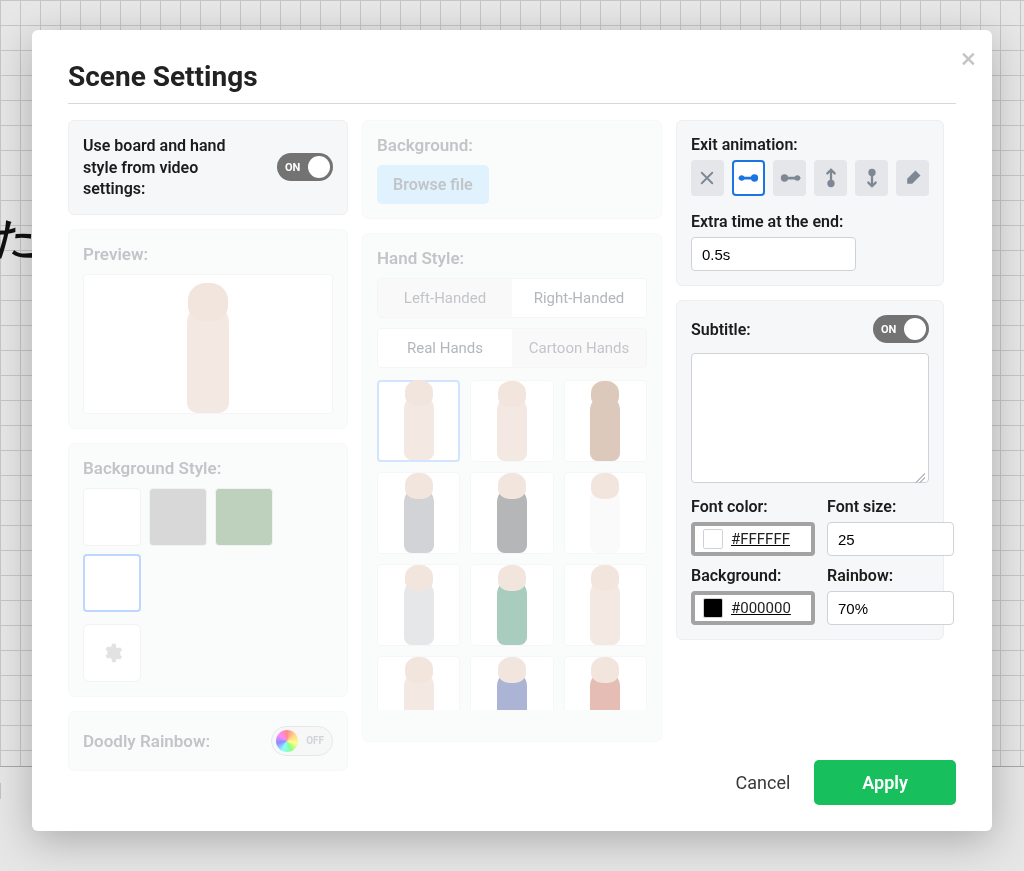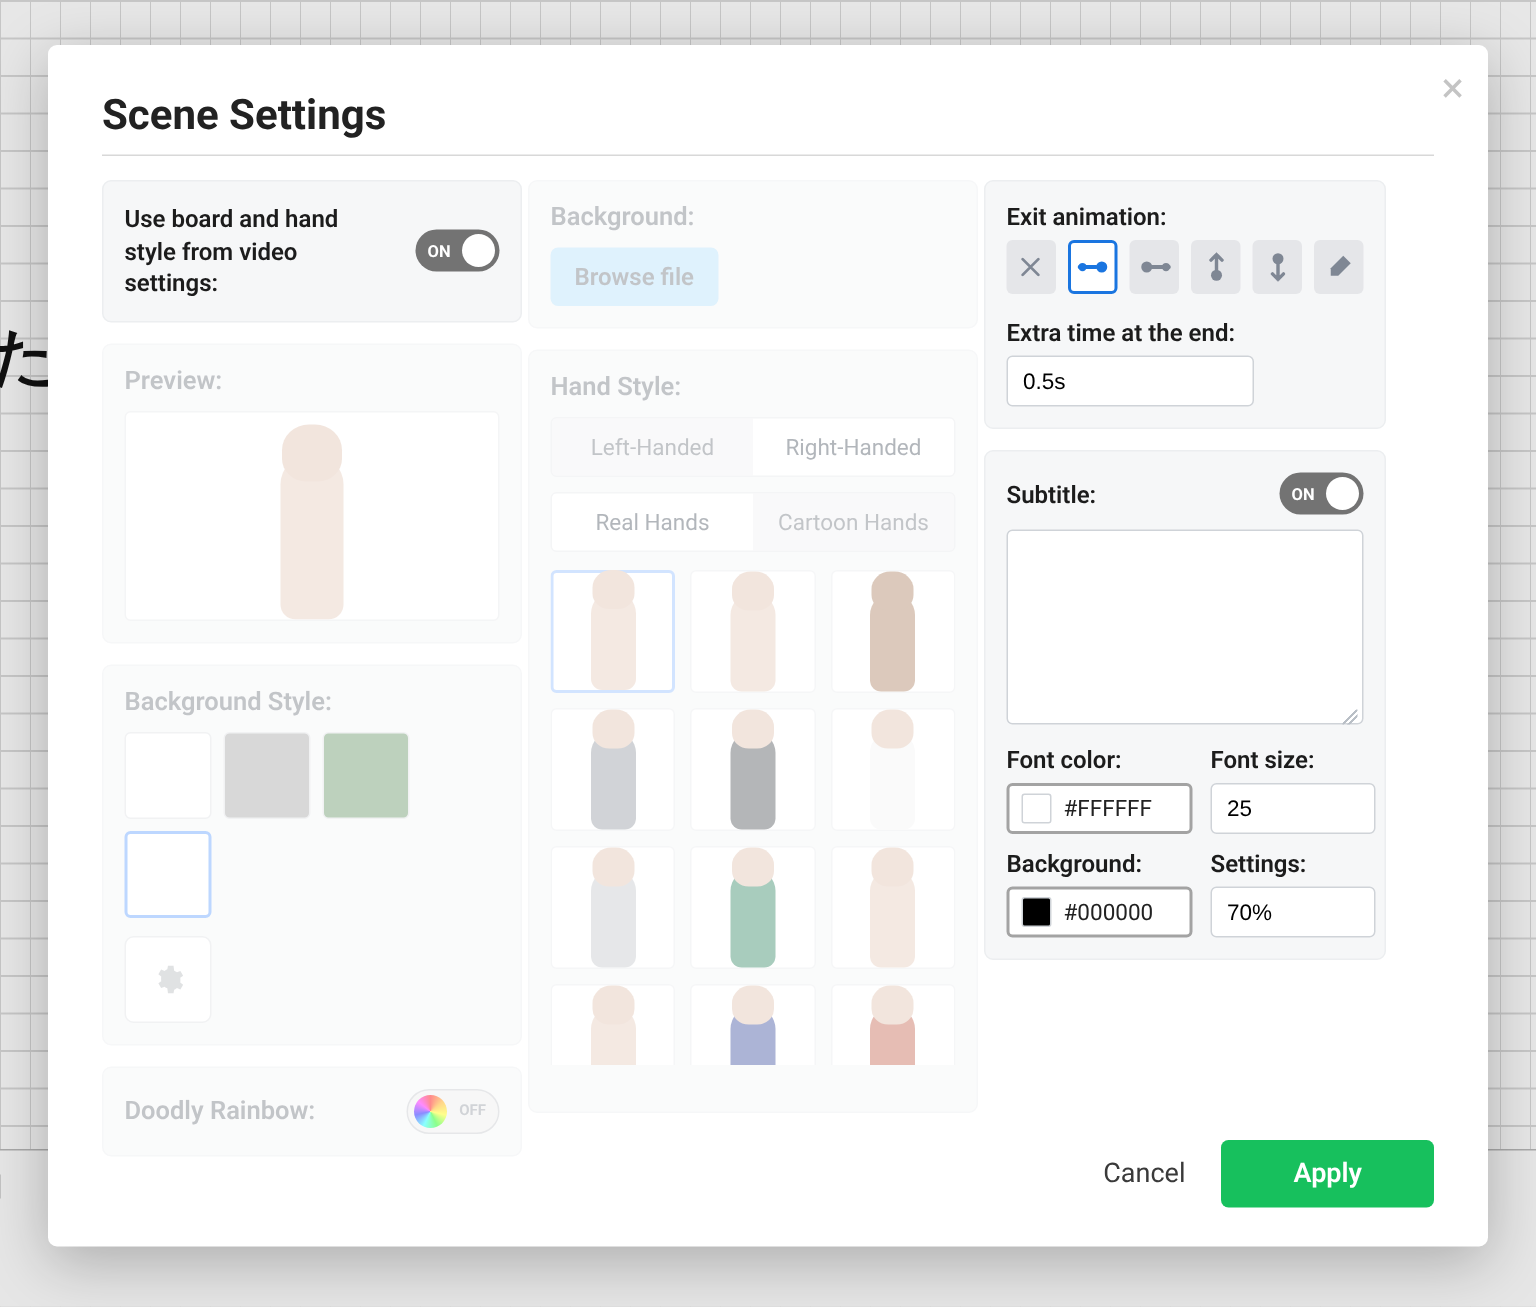--- a/index.html
+++ b/index.html
@@ -38,21 +38,21 @@
     background: #fff; border-radius: 6px; box-shadow: 0 10px 40px rgba(0,0,0,.25);
     padding: 30px 36px 26px 36px; display:flex; flex-direction:column;
   }
   .close-x {
     position:absolute; right:16px; top:12px; color:#c4c4c4; font-size:28px;
     cursor:pointer; user-select:none;
   }
   .modal-title { font-size:28px; font-weight:700; color:#222; }
   .rule { border:0; border-top:1px solid #d8d8d8; margin:10px 0 16px 0; }
 
-  .columns { display:flex; gap:4px; flex:1; min-height:0; }
+  .columns { display:flex; gap:14px; flex:1; min-height:0; }
   .col { display:flex; flex-direction:column; gap:14px; }
   .col-left  { width:280px; }
   .col-mid   { width:300px; }
   .col-right { width:268px; }
 
   .card {
     background:#f6f7f8; border:1px solid #eceef0; border-radius:6px; padding:14px;
   }
   .card.faded { opacity:.45; pointer-events:none; }
   .card.faded * { color:#7a7f87; }
@@ -140,42 +140,42 @@
     width:36px; height:36px; border-radius:4px; background:#e5e6e9; display:flex;
     align-items:center; justify-content:center; color:#7f8794;
   }
   .icon-btn.active { background:#fff; border:2px solid #1a75e0; color:#1a75e0; }
 
   .field-label { font-size:16px; font-weight:600; color:#1c1c1c; margin-bottom:6px; }
   .stepper {
     display:flex; border:1px solid #cfd3d8; border-radius:4px; background:#fff; width:165px; height:34px;
     align-items:center; overflow:hidden;
   }
-  .stepper.wide { width:110px; }
+  .stepper.wide { width:127px; }
   .stepper input {
     flex:1; border:0; outline:0; font-size:15px; padding:0 10px; background:transparent;
   }
 
   .subtitle-area {
     width:100%; height:130px; background:#fff; border:1px solid #cfd3d8; border-radius:4px;
     resize:none; padding:8px; font-size:14px;
   }
   .subtitle-area-wrap { position:relative; }
   .subtitle-area-wrap::after {
     content:""; position:absolute; right:4px; bottom:4px; width:10px; height:10px;
     background:
       linear-gradient(135deg, transparent 45%, #b9bfc6 45% 55%, transparent 55%),
       linear-gradient(135deg, transparent 65%, #b9bfc6 65% 75%, transparent 75%);
   }
 
   .two-col { display:flex; gap:12px; margin-top:10px; }
   .two-col > div { flex:1; }
   .color-field {
-    display:flex; align-items:center; gap:8px; border:2px solid #a3a3a3; border-radius:4px;
-    background:#fff; height:34px; padding:0 8px; width:124px;
+    display:flex; align-items:center; gap:8px; border:4px solid #a3a3a3; border-radius:4px;
+    background:#fff; height:34px; padding:0 8px; width:124px;text-decoration:underline;
   }
   .color-chip { width:20px; height:20px; border:1px solid #cfd3d8; border-radius:2px; }
   .color-text { font-size:15px; color:#222; }
 
   .footer { display:flex; justify-content:flex-end; gap:24px; margin-top:18px; align-items:center; }
   .btn-cancel { font-size:18px; color:#3a3a3a; cursor:pointer; }
   .btn-apply {
     background:#17c05d; color:#fff; font-size:18px; font-weight:600; padding:12px 48px;
     border-radius:5px; cursor:pointer;
   }
@@ -421,21 +421,21 @@
 
         <div class="two-col">
           <div>
             <div class="field-label">Background:</div>
             <div class="color-field">
               <span class="color-chip" id="bg-chip" style="background: rgb(0, 0, 0);"></span>
               <span class="color-text">#000000</span>
             </div>
           </div>
           <div>
-            <div class="field-label">Settings:</div>
+            <div class="field-label">Rainbow:</div>
             <div class="stepper wide">
               <input value="70%" style="">
 
             </div>
           </div>
         </div>
       </div>
     </div>
   </div>
 

